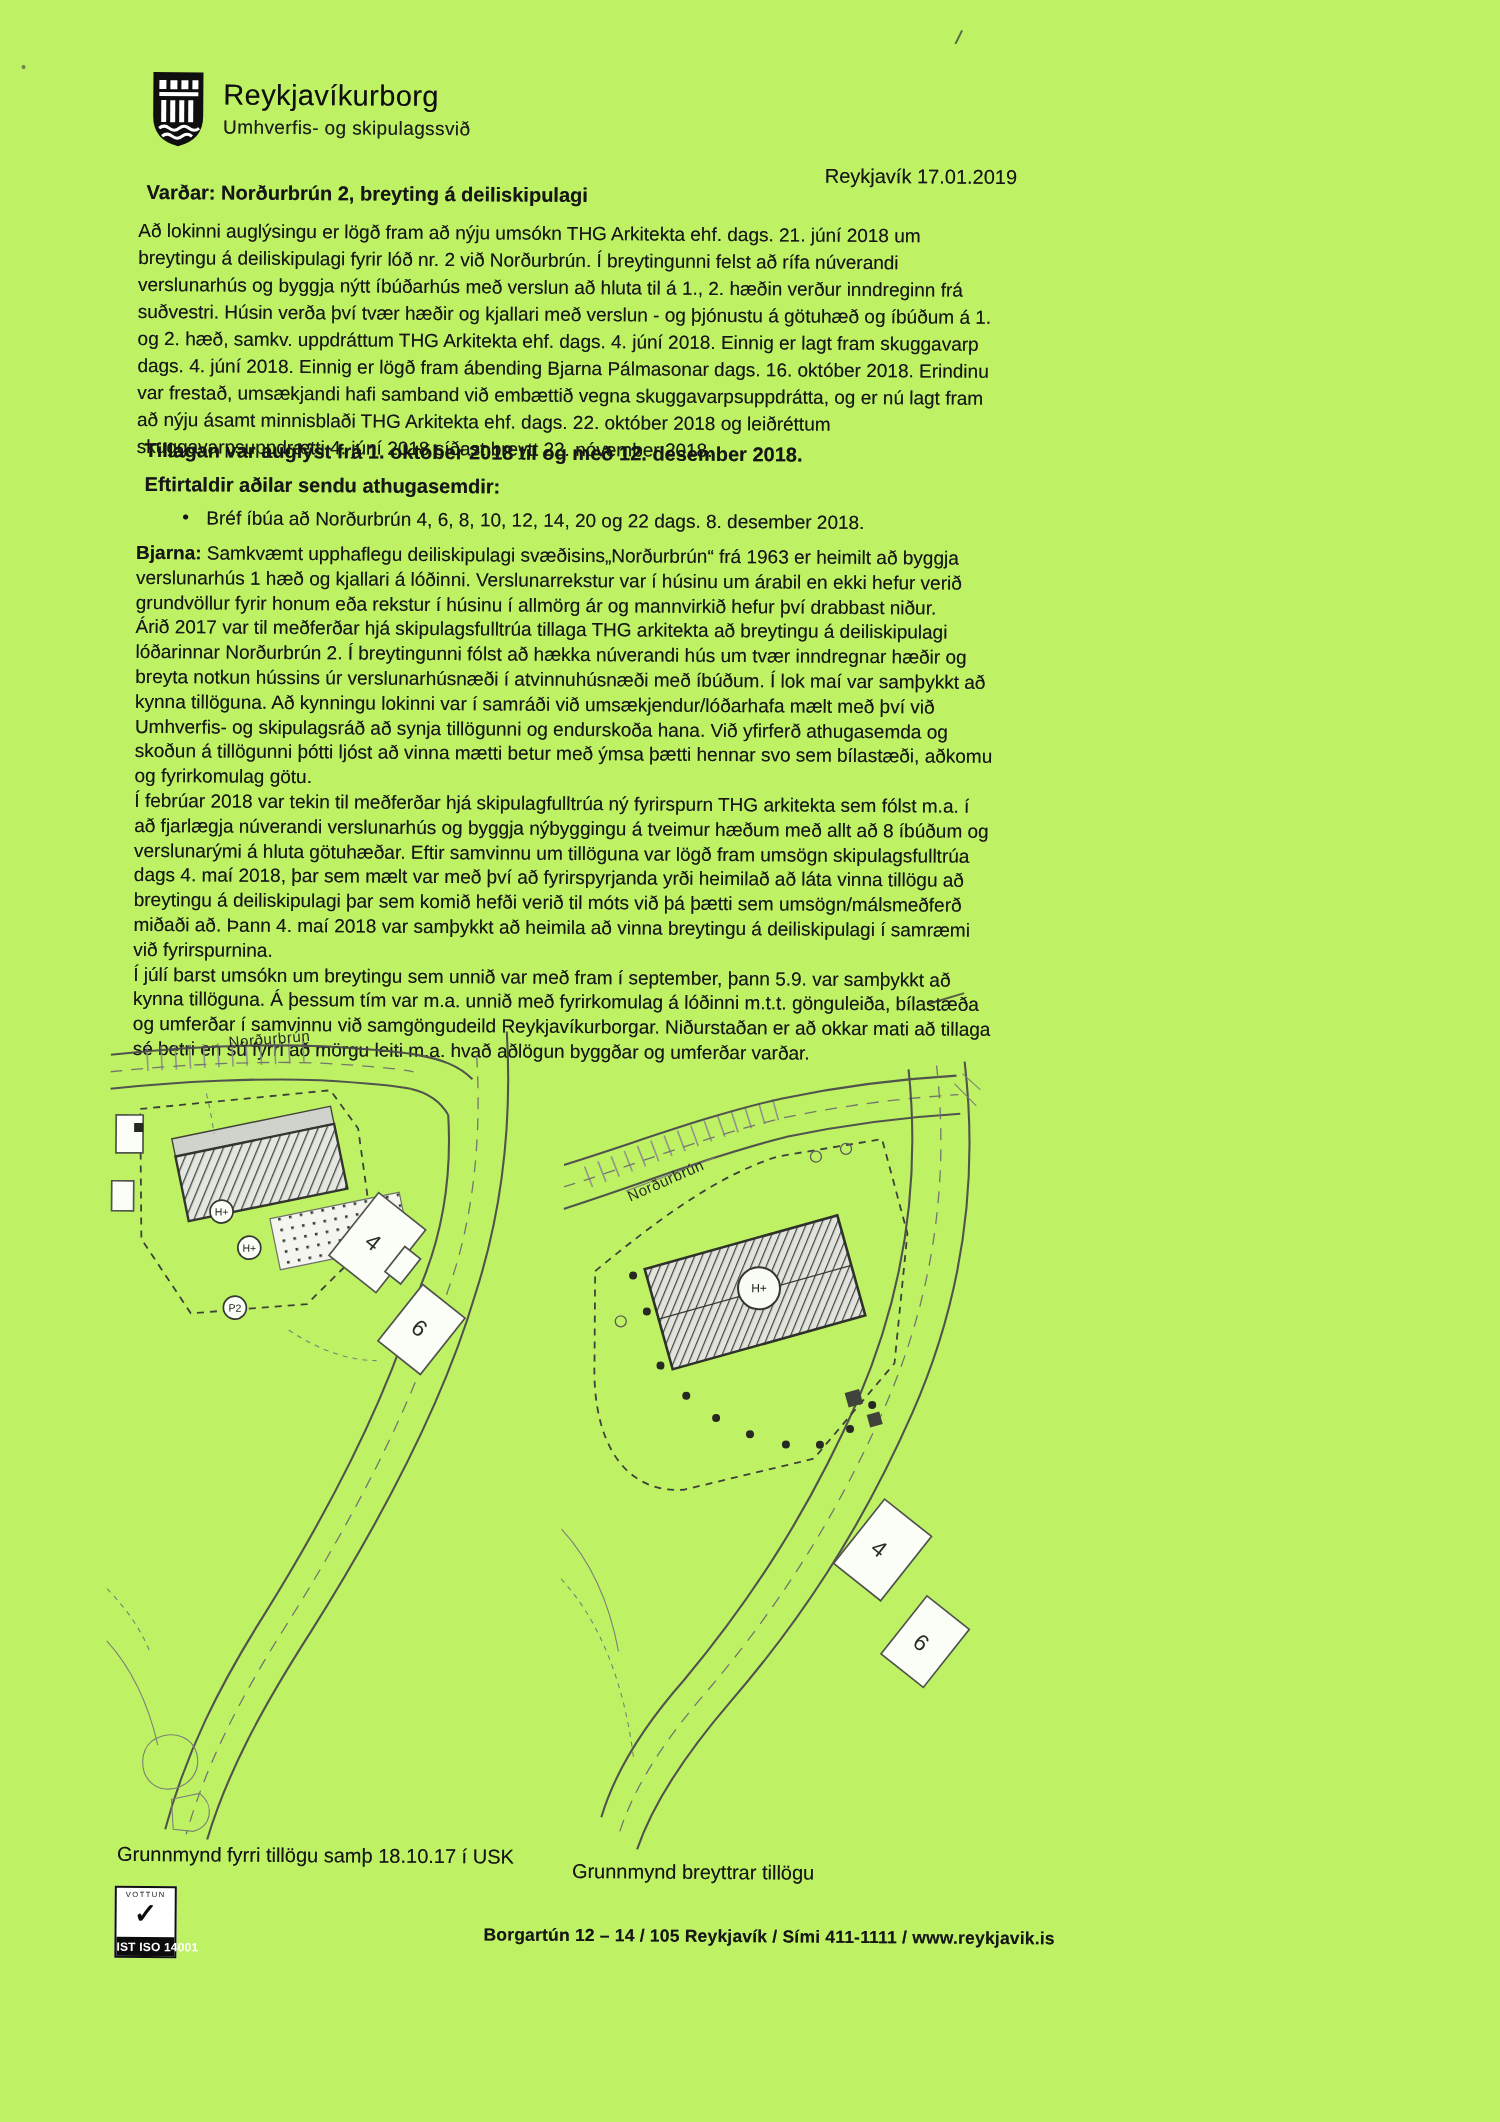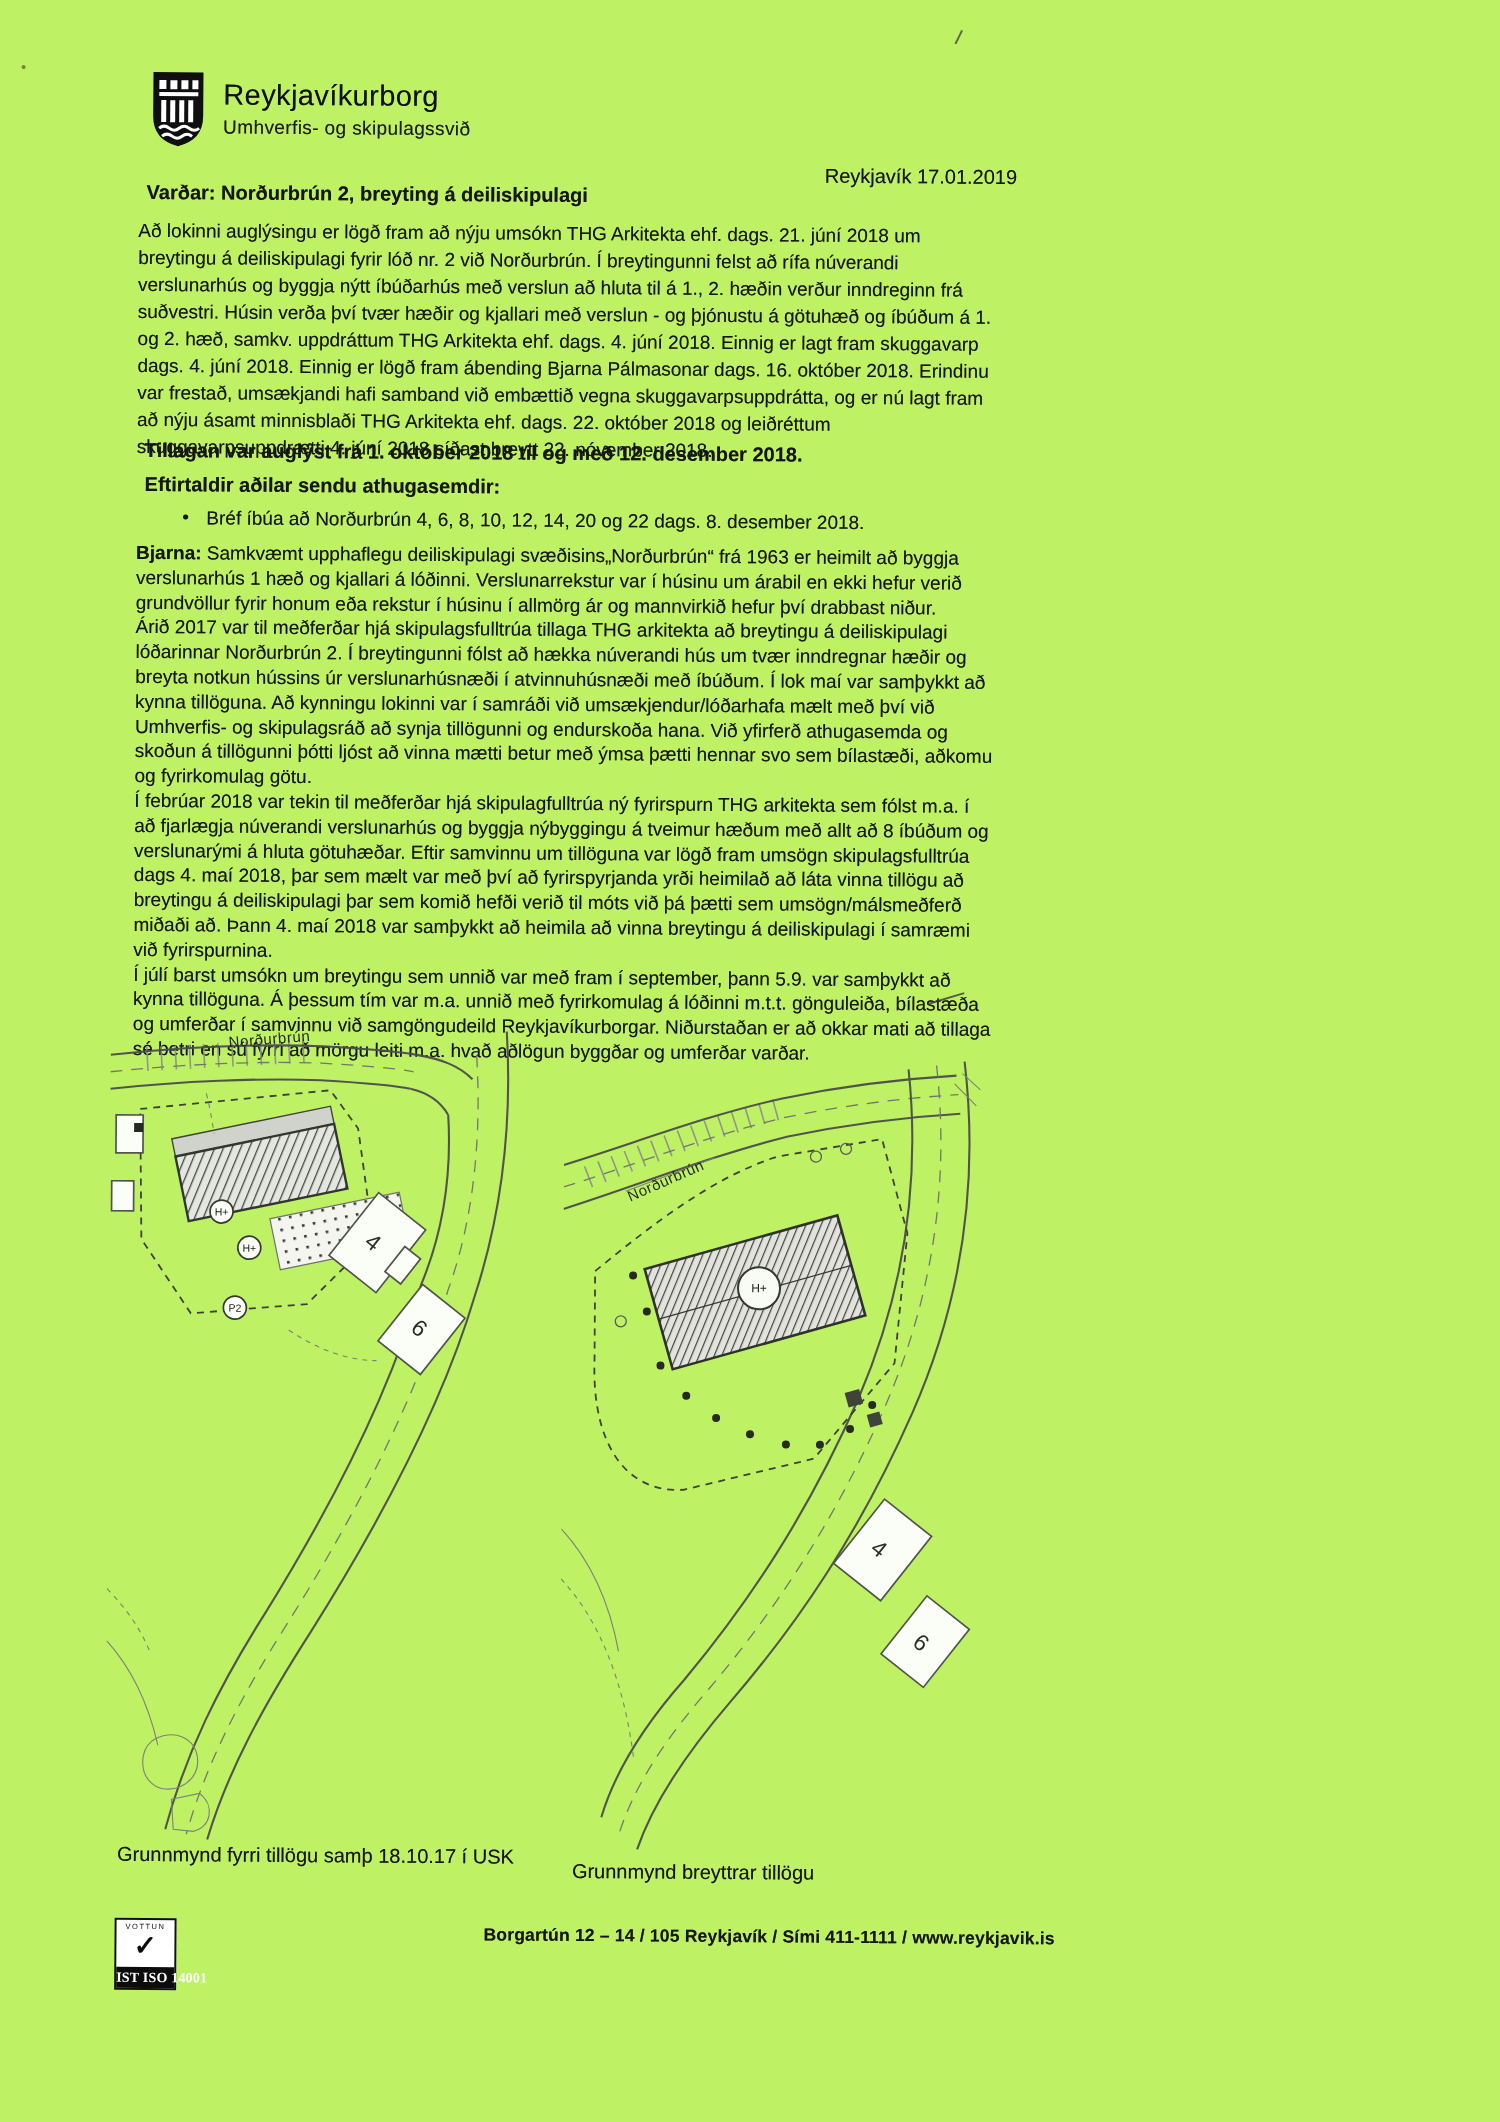--- a/index.html
+++ b/index.html
@@ -33,24 +33,24 @@
   .forsaga p { margin:0; }
 
   
   .figure-left  { position:absolute; left:118px; top:1028px; width:424px; height:812px; }
   .figure-right { position:absolute; left:572px; top:1055px; width:420px; height:792px; }
   .map { width:100%; height:100%; opacity:.95; }
   .caption-left  { position:absolute; left:130px; top:1843px; font-size:20px; }
   .caption-right { position:absolute; left:585px; top:1857px; font-size:20px; }
 
   
-  .cert { position:absolute; left:128px; top:1886px; width:62px; height:72px; border:2.5px solid #101010; background:#fff; display:flex; flex-direction:column;margin-top:32px; }
+  .cert { position:absolute; left:128px; top:1886px; width:62px; height:72px; border:2.5px solid #101010; background:#fff; display:flex; flex-direction:column; }
   .cert-top { font-size:7.5px; letter-spacing:1.5px; text-align:center; padding-top:2px; color:#111; }
   .cert-check { flex:1; text-align:center; font-size:28px; line-height:1.1; color:#0c0c0c; font-weight:bold; }
-  .cert-bar { background:#0c0c0c; color:#fff; font-size:14px; font-weight:bold; letter-spacing:.2px; padding:2.5px 0; white-space:nowrap;font-family:Liberation Serif, serif; }
+  .cert-bar { background:#0c0c0c; color:#fff; font-size:12px; font-weight:bold; letter-spacing:.2px; padding:2.5px 0; white-space:nowrap; }
 
   .footer { position:absolute; left:497px; top:1922px; font-size:17.5px; font-weight:bold; letter-spacing:.2px; }
 
   
   .artifact { position:absolute; background:#3a3a3a; }
   .artifact-tick { left:958px; top:24px; width:2px; height:15px; transform:rotate(26deg); opacity:.75; }
   .artifact-dot { left:22px; top:66px; width:4px; height:4px; border-radius:50%; opacity:.6; }
   .artifact-dash { left:934px; top:992px; width:38px; height:2px; transform:rotate(-17deg); opacity:.8; }
 
   

